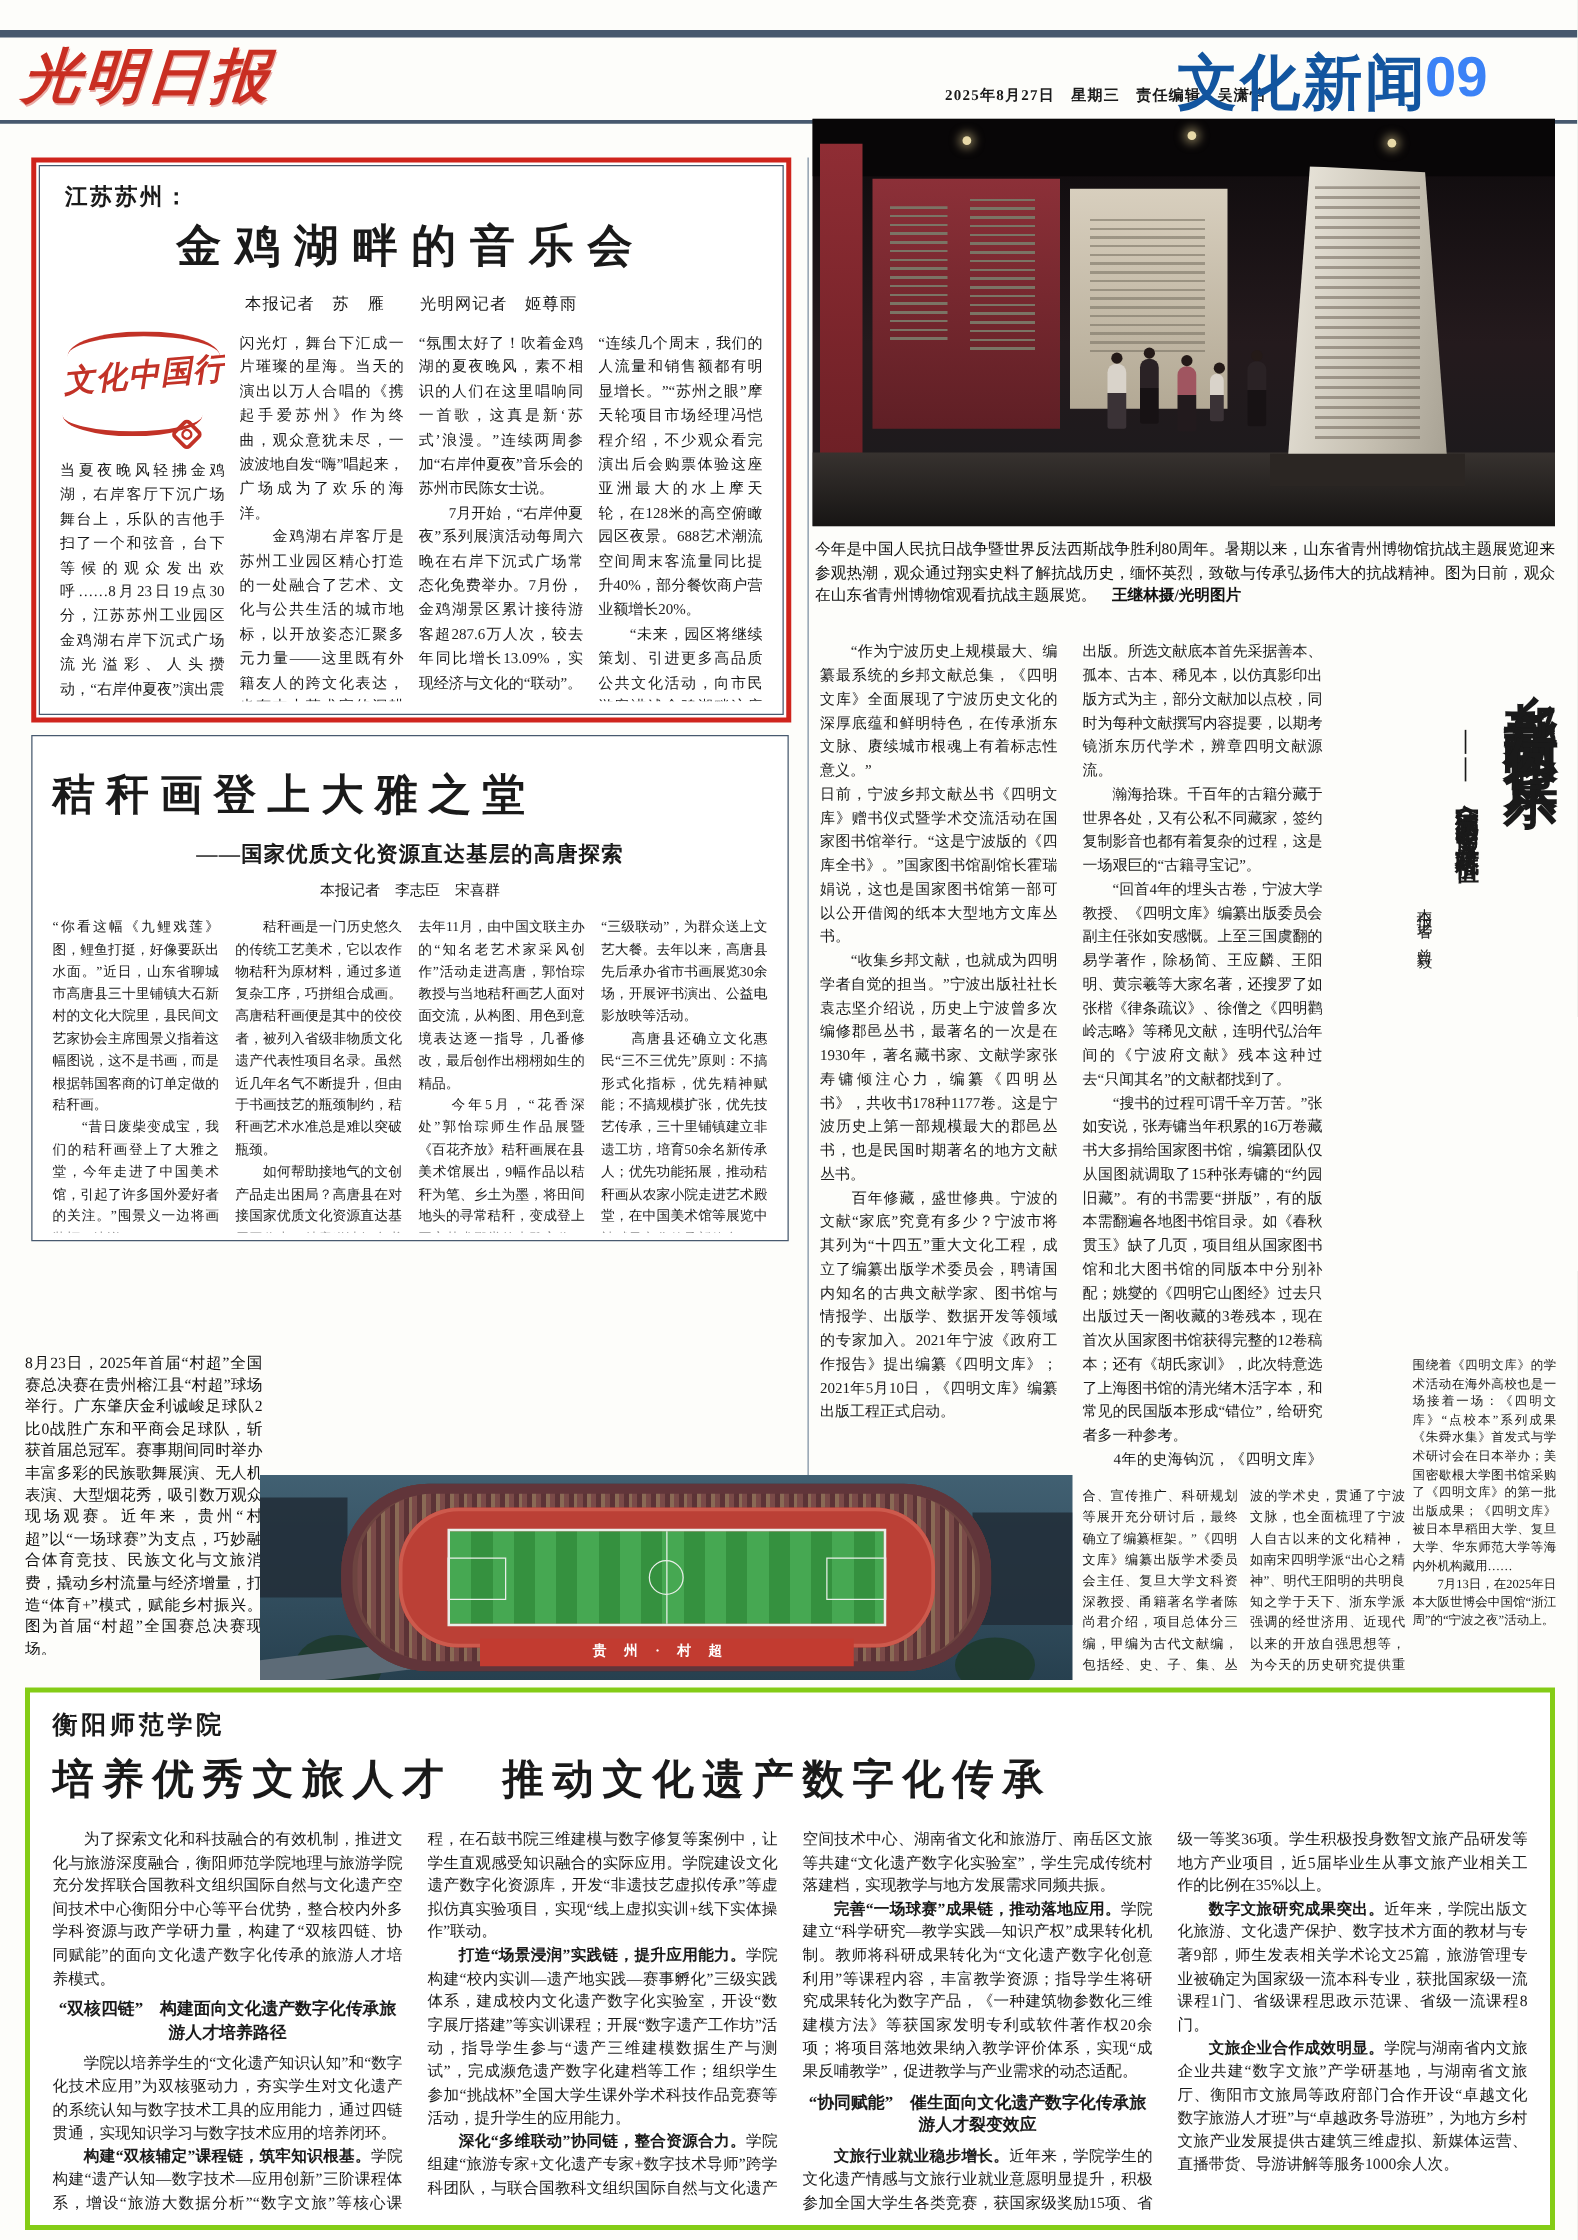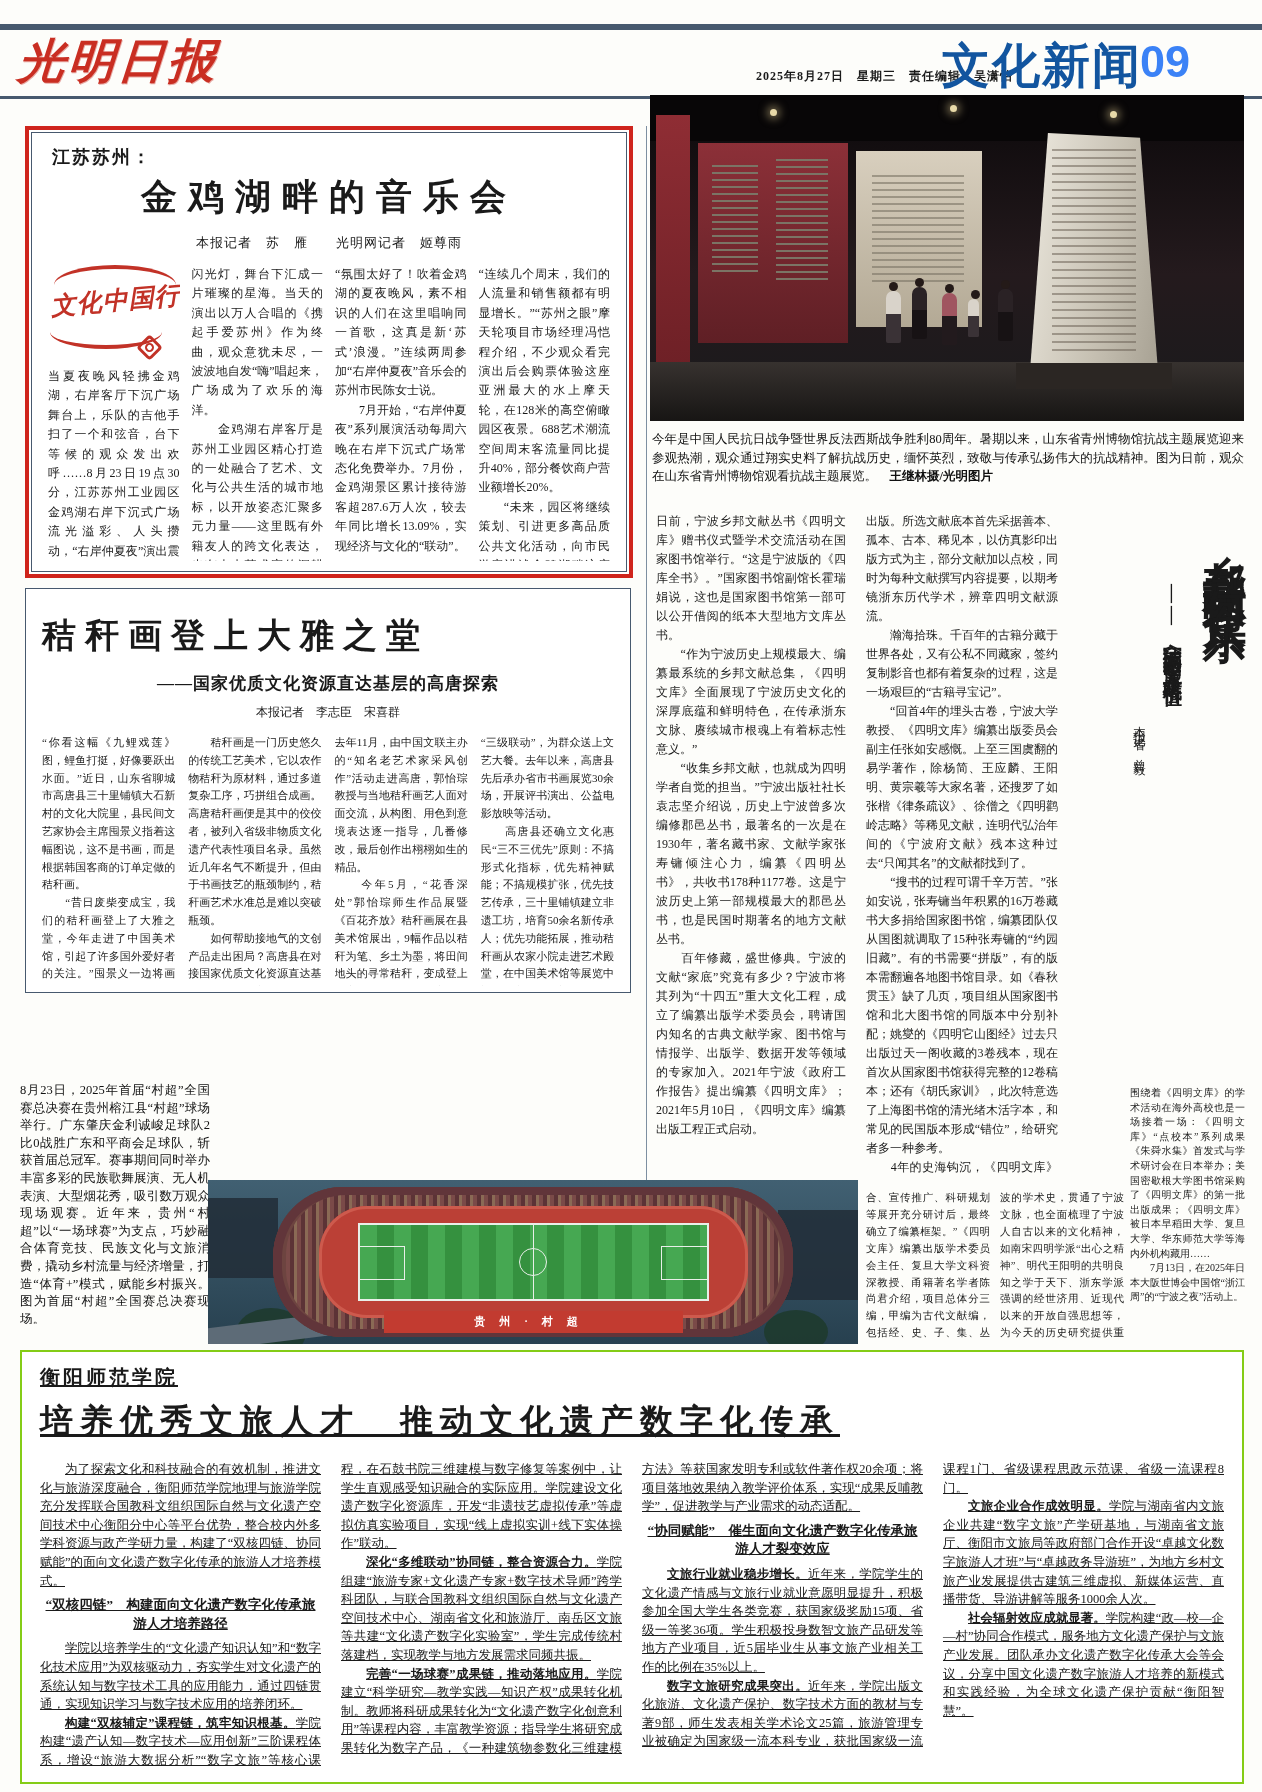--- a/index.html
+++ b/index.html
@@ -89,22 +89,22 @@
            box-shadow:inset 0 0 0 3px #cd5a4d;}
   .s-pitch{position:absolute;left:23%;top:26%;width:54%;height:48%;
            background:repeating-linear-gradient(90deg,#46a852 0 17px,#35913f 17px 34px);
            border:2px solid #e9efe9;box-sizing:border-box;}
   .s-mid{position:absolute;left:50%;top:0;width:1px;height:100%;background:#e9efe9;}
   .s-cc{position:absolute;left:50%;top:50%;width:26px;height:26px;border:1.5px solid #e9efe9;border-radius:50%;transform:translate(-50%,-50%);}
   .s-box{position:absolute;top:28%;width:13%;height:44%;border:1.5px solid #e9efe9;}
   .s-banner{position:absolute;left:27%;bottom:7%;width:46%;height:13%;background:#c23b30;color:#fff;
             font-size:11px;letter-spacing:14px;text-align:center;line-height:20px;font-weight:700;}
   
-  #bbox{left:20px;top:1350px;width:1224px;height:434px;border:2px solid #84cc16;background:#fff;
-        padding:12px 18px;box-sizing:border-box;overflow:hidden;text-decoration:underline;}
+  #bbox{left:20px;top:1350px;width:1224px;height:434px;border:4px solid #84cc16;background:#fff;
+        padding:12px 18px;box-sizing:border-box;overflow:hidden;}
   .org{font-size:20px;font-weight:700;letter-spacing:3px;}
   .btitle{text-align:left;font-size:33px;font-weight:700;letter-spacing:7px;margin-top:8px;}
   .bbody{margin-top:16px;height:316px;column-count:4;column-gap:20px;column-fill:auto;
          font-size:12.5px;line-height:18.6px;text-align:justify;overflow:hidden;}
   .bbody p{margin:0;text-indent:2em;}
   .bbody h4{margin:6px 0;text-align:center;font-size:13.5px;font-weight:700;}
   .bbody b{font-weight:700;}
 </style>
 </head>
 <body>
@@ -196,22 +196,22 @@
     <div class="person" style="left:262px;top:192px;"></div>
     <div class="person p-red" style="left:292px;top:198px;"></div>
     <div class="person p-light" style="left:318px;top:204px;width:11px;height:38px;"></div>
     <div class="person" style="left:348px;top:194px;"></div>
   </div>
   <div class="abs mcap">
     <span>今年是中国人民抗日战争暨世界反法西斯战争胜利80周年。暑期以来，山东省青州博物馆抗战主题展览迎来参观热潮，观众通过翔实史料了解抗战历史，缅怀英烈，致敬与传承弘扬伟大的抗战精神。图为日前，观众在山东省青州博物馆观看抗战主题展览。</span>　<span class="credit">王继林摄/光明图片</span>
   </div>
 
   <div class="abs a3col" id="a3c1">
+      <p>　　“作为宁波历史上规模最大、编纂最系统的乡邦文献总集，《四明文库》全面展现了宁波历史文化的深厚底蕴和鲜明特色，在传承浙东文脉、赓续城市根魂上有着标志性意义。”</p>
       <p>日前，宁波乡邦文献丛书《四明文库》赠书仪式暨学术交流活动在国家图书馆举行。“这是宁波版的《四库全书》。”国家图书馆副馆长霍瑞娟说，这也是国家图书馆第一部可以公开借阅的纸本大型地方文库丛书。</p>
-      <p>　　“作为宁波历史上规模最大、编纂最系统的乡邦文献总集，《四明文库》全面展现了宁波历史文化的深厚底蕴和鲜明特色，在传承浙东文脉、赓续城市根魂上有着标志性意义。”</p>
       <p>　　“收集乡邦文献，也就成为四明学者自觉的担当。”宁波出版社社长袁志坚介绍说，历史上宁波曾多次编修郡邑丛书，最著名的一次是在1930年，著名藏书家、文献学家张寿镛倾注心力，编纂《四明丛书》，共收书178种1177卷。这是宁波历史上第一部规模最大的郡邑丛书，也是民国时期著名的地方文献丛书。</p>
       <p>　　百年修藏，盛世修典。宁波的文献“家底”究竟有多少？宁波市将其列为“十四五”重大文化工程，成立了编纂出版学术委员会，聘请国内知名的古典文献学家、图书馆与情报学、出版学、数据开发等领域的专家加入。2021年宁波《政府工作报告》提出编纂《四明文库》；2021年5月10日，《四明文库》编纂出版工程正式启动。</p>
     </div>
   <div class="abs a3col" id="a3c2">
       <p>出版。所选文献底本首先采据善本、孤本、古本、稀见本，以仿真影印出版方式为主，部分文献加以点校，同时为每种文献撰写内容提要，以期考镜浙东历代学术，辨章四明文献源流。</p>
       <p>　　瀚海拾珠。千百年的古籍分藏于世界各处，又有公私不同藏家，签约复制影音也都有着复杂的过程，这是一场艰巨的“古籍寻宝记”。</p>
       <p>　　“回首4年的埋头古卷，宁波大学教授、《四明文库》编纂出版委员会副主任张如安感慨。上至三国虞翻的易学著作，除杨简、王应麟、王阳明、黄宗羲等大家名著，还搜罗了如张楷《律条疏议》、徐僧之《四明鹳岭志略》等稀见文献，连明代弘治年间的《宁波府文献》残本这种过去“只闻其名”的文献都找到了。</p>
       <p>　　“搜书的过程可谓千辛万苦。”张如安说，张寿镛当年积累的16万卷藏书大多捐给国家图书馆，编纂团队仅从国图就调取了15种张寿镛的“约园旧藏”。有的书需要“拼版”，有的版本需翻遍各地图书馆目录。如《春秋贯玉》缺了几页，项目组从国家图书馆和北大图书馆的同版本中分别补配；姚燮的《四明它山图经》过去只出版过天一阁收藏的3卷残本，现在首次从国家图书馆获得完整的12卷稿本；还有《胡氏家训》，此次特意选了上海图书馆的清光绪木活字本，和常见的民国版本形成“错位”，给研究者多一种参考。</p>
       <p>　　4年的史海钩沉，《四明文库》甲编第一期工程已经完成。第二期将从2026年至2030年分5年实施，预计届时可实现1000余种文献、700册图书的出版规模，乙编和丙编的编纂出版规划也将同时启动。</p>
     </div>
@@ -256,20 +256,21 @@
   </div>
 
   <div class="abs" id="bbox">
     <div class="org">衡阳师范学院</div>
     <div class="btitle">培养优秀文旅人才　推动文化遗产数字化传承</div>
     <div class="bbody">
         <p>为了探索文化和科技融合的有效机制，推进文化与旅游深度融合，衡阳师范学院地理与旅游学院充分发挥联合国教科文组织国际自然与文化遗产空间技术中心衡阳分中心等平台优势，整合校内外多学科资源与政产学研力量，构建了“双核四链、协同赋能”的面向文化遗产数字化传承的旅游人才培养模式。</p>
         <h4 class="subhead">“双核四链”　构建面向文化遗产数字化传承旅游人才培养路径</h4>
         <p>学院以培养学生的“文化遗产知识认知”和“数字化技术应用”为双核驱动力，夯实学生对文化遗产的系统认知与数字技术工具的应用能力，通过四链贯通，实现知识学习与数字技术应用的培养闭环。</p>
         <p><b>构建“双核辅定”课程链，筑牢知识根基。</b>学院构建“遗产认知—数字技术—应用创新”三阶课程体系，增设“旅游大数据分析”“数字文旅”等核心课程，在石鼓书院三维建模与数字修复等案例中，让学生直观感受知识融合的实际应用。学院建设文化遗产数字化资源库，开发“非遗技艺虚拟传承”等虚拟仿真实验项目，实现“线上虚拟实训+线下实体操作”联动。</p>
+        <p><b>打造“场景浸润”实践链，提升应用能力。</b>学院构建“校内实训—遗产地实践—赛事孵化”三级实践体系，建成校内文化遗产数字化实验室，开设“数字展厅搭建”等实训课程；开展“数字遗产工作坊”活动，指导学生参与“遗产三维建模数据生产与测试”，完成濒危遗产数字化建档等工作；组织学生参加“挑战杯”全国大学生课外学术科技作品竞赛等活动，提升学生的应用能力。</p>
         <p><b>深化“多维联动”协同链，整合资源合力。</b>学院组建“旅游专家+文化遗产专家+数字技术导师”跨学科团队，与联合国教科文组织国际自然与文化遗产空间技术中心、湖南省文化和旅游厅、南岳区文旅等共建“文化遗产数字化实验室”，学生完成传统村落建档，实现教学与地方发展需求同频共振。</p>
         <p><b>完善“一场球赛”成果链，推动落地应用。</b>学院建立“科学研究—教学实践—知识产权”成果转化机制。教师将科研成果转化为“文化遗产数字化创意利用”等课程内容，丰富教学资源；指导学生将研究成果转化为数字产品，《一种建筑物参数化三维建模方法》等获国家发明专利或软件著作权20余项；将项目落地效果纳入教学评价体系，实现“成果反哺教学”，促进教学与产业需求的动态适配。</p>
         <h4 class="subhead">“协同赋能”　催生面向文化遗产数字化传承旅游人才裂变效应</h4>
         <p><b>文旅行业就业稳步增长。</b>近年来，学院学生的文化遗产情感与文旅行业就业意愿明显提升，积极参加全国大学生各类竞赛，获国家级奖励15项、省级一等奖36项。学生积极投身数智文旅产品研发等地方产业项目，近5届毕业生从事文旅产业相关工作的比例在35%以上。</p>
         <p><b>数字文旅研究成果突出。</b>近年来，学院出版文化旅游、文化遗产保护、数字技术方面的教材与专著9部，师生发表相关学术论文25篇，旅游管理专业被确定为国家级一流本科专业，获批国家级一流课程1门、省级课程思政示范课、省级一流课程8门。</p>
         <p><b>文旅企业合作成效明显。</b>学院与湖南省内文旅企业共建“数字文旅”产学研基地，与湖南省文旅厅、衡阳市文旅局等政府部门合作开设“卓越文化数字旅游人才班”与“卓越政务导游班”，为地方乡村文旅产业发展提供古建筑三维虚拟、新媒体运营、直播带货、导游讲解等服务1000余人次。</p>
         <p><b>社会辐射效应成就显著。</b>学院构建“政—校—企—村”协同合作模式，服务地方文化遗产保护与文旅产业发展。团队承办文化遗产数字化传承大会等会议，分享中国文化遗产数字旅游人才培养的新模式和实践经验，为全球文化遗产保护贡献“衡阳智慧”。</p>
       </div>
   </div>
 

